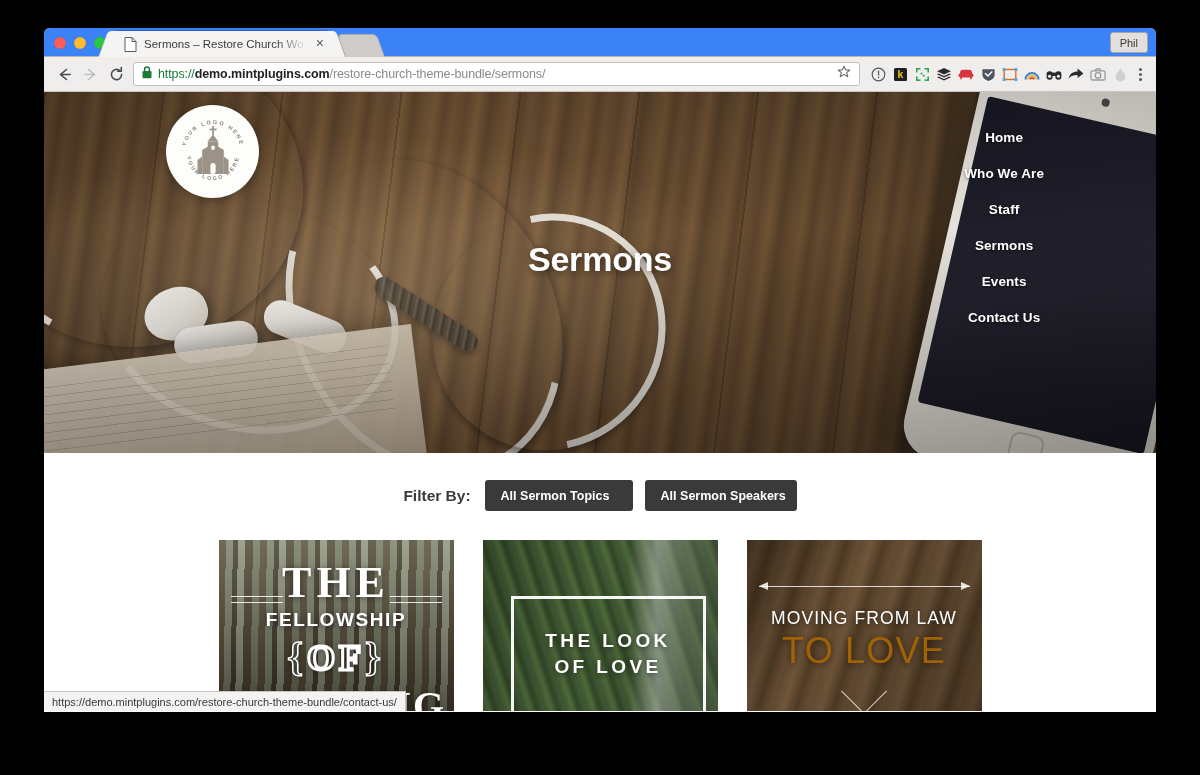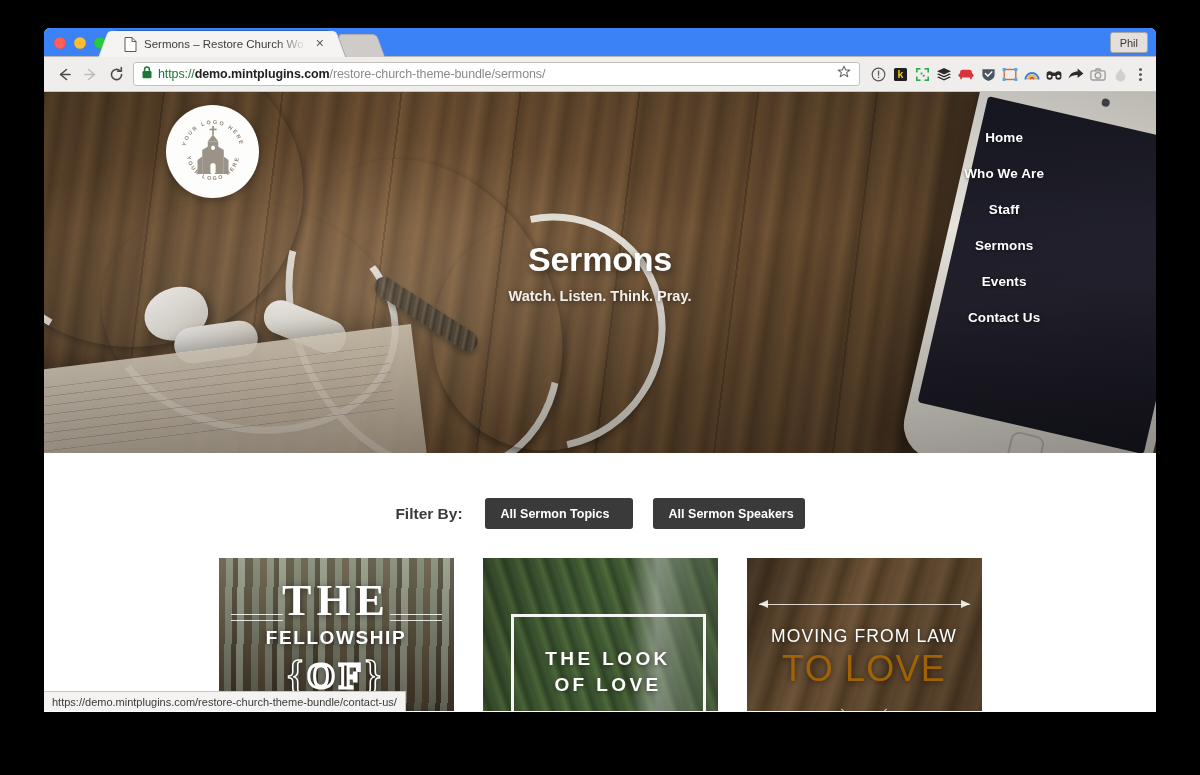--- a/index.html
+++ b/index.html
@@ -357,41 +357,40 @@
     font-weight: bold;
     text-shadow: 0 1px 5px rgba(0,0,0,0.5);
   }
 
   
   .filter-row {
     display: flex;
     align-items: center;
     justify-content: center;
     gap: 12px;
-    padding-top: 45px;
+    padding-top: 27px;
   }
   .filter-label {
     font-size: 15.5px;
     font-weight: bold;
     color: #3b3b3b;
     margin-right: 2px;
   }
   .filter-btn {
     background: #3a3a3a;
     color: #ffffff;
     font-size: 12.5px;
     font-weight: bold;
     border: none;
     border-radius: 3px;
     height: 31px;
     display: flex;
     align-items: center;
     font-family: "Liberation Sans", sans-serif;
     cursor: default;
-    margin-left: 8px;
   }
   .filter-btn.w1 { width: 148px; padding-left: 16px; }
   .filter-btn.w2 { width: 207px; padding-left: 16px; }
   .filter-btn.w3 { width: 152px; padding-left: 16px; }
 
   
   .cards {
     display: flex;
     justify-content: center;
     gap: 29px;
@@ -793,21 +792,20 @@
         <a>Home</a>
         <a>Who We Are</a>
         <a>Staff</a>
         <a>Sermons</a>
         <a>Events</a>
         <a>Contact Us</a>
       </nav>
 
       <div class="hero-center">
         <div class="hero-title">Sermons</div>
-        <div class="hero-sub">Watch. Listen. Think. Pray.</div>
       </div>
     </div>
 
     <div class="filter-row">
       <span class="filter-label">Filter By:</span>
       <button class="filter-btn w1">All Sermon Topics</button>
       <button class="filter-btn w3">All Sermon Speakers</button>
     </div>
 
     <div class="cards">

